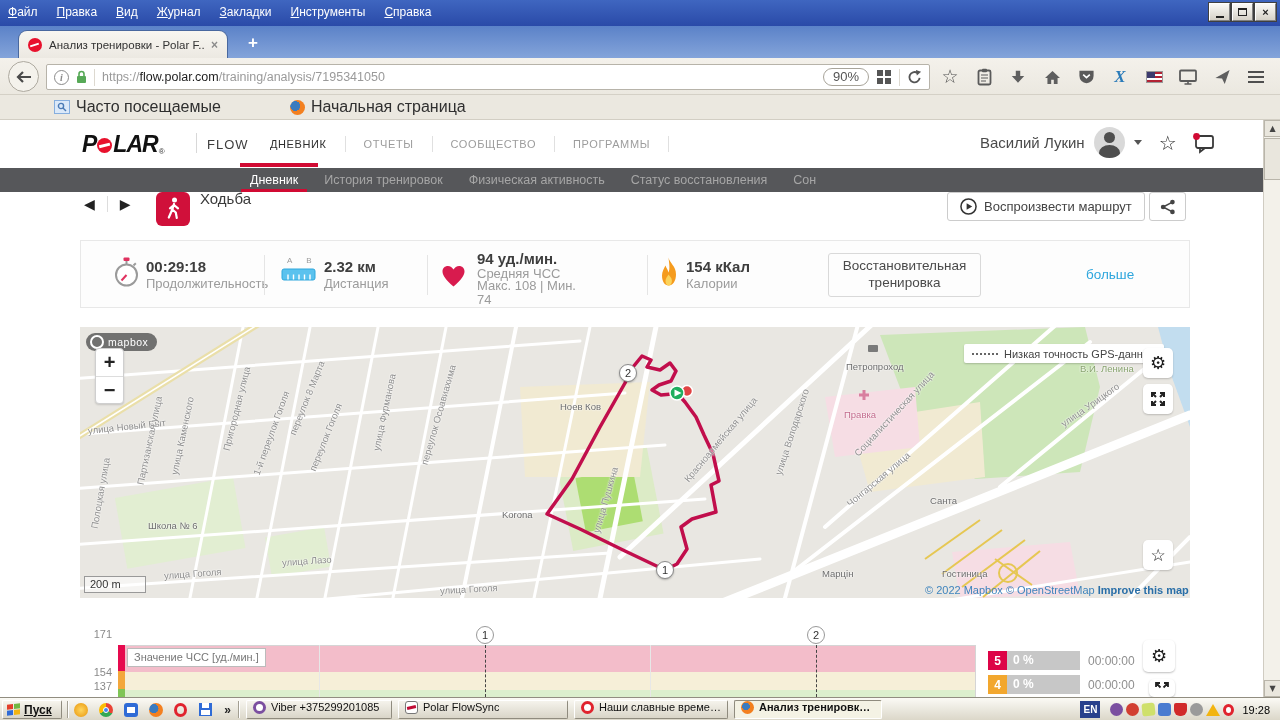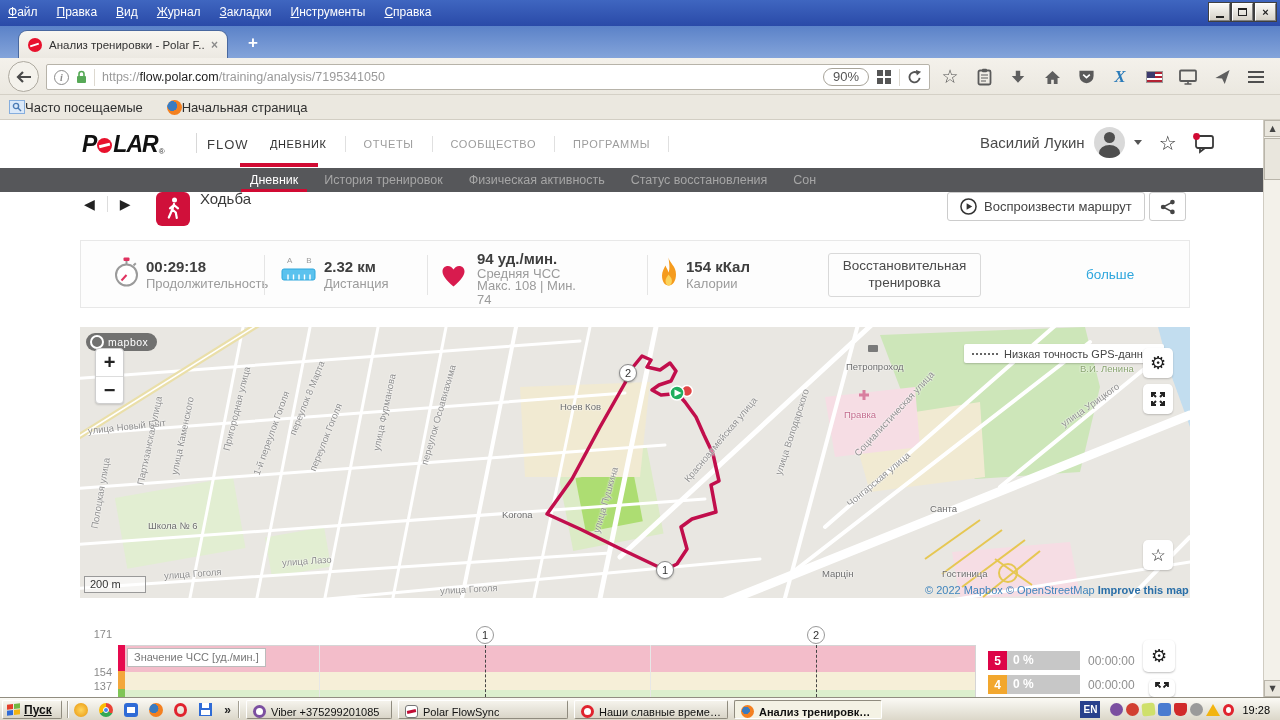--- a/index.html
+++ b/index.html
@@ -57,21 +57,21 @@
   .x-glyph { font:italic bold 17px "Liberation Serif",serif; color:#2b7bb9; }
   .usflag { width:17px; height:12px; background:repeating-linear-gradient(#b22234 0 2px,#fff 2px 4px);
     position:relative; border:1px solid #999; }
   .usflag::after { content:""; position:absolute; left:0; top:0; width:8px; height:6px; background:#3c3b6e; }
   .hamburger { width:16px; height:12px; border-top:2px solid #4f4f4f; border-bottom:2px solid #4f4f4f; position:relative; }
   .hamburger::after { content:""; position:absolute; left:0; top:3px; width:16px; height:2px; background:#4f4f4f; }
 
   
   .bookmarksbar { position:absolute; left:0; top:95px; width:1280px; height:25px; background:#ebe8e0;
     border-bottom:1px solid #d2cec4; display:flex; align-items:center; padding-left:9px; gap:24px; }
-  .bm-item { display:flex; align-items:center; font-size:13px; color:#2f2f2f; }
+  .bm-item { display:flex; align-items:center; gap:6px; font-size:16px; color:#2f2f2f;margin-left:45px; }
   .bm-ico1 { width:16px; height:14px; background:#dbe9f9; border:1px solid #86aede; display:flex; align-items:center; justify-content:center; }
   .ff-ico { width:15px; height:15px; border-radius:50%; background:radial-gradient(circle at 35% 40%, #3b7bbf 0 36%, #f38020 38% 75%, #d9531e 100%); }
 
   
   .polar-header { position:absolute; left:0; top:120px; width:1263px; height:48px; background:#fff; }
   .logo { position:absolute; left:82px; top:131px; font:italic 900 23px "Liberation Sans",sans-serif;
     letter-spacing:-1px; color:#111; display:flex; align-items:center; }
   .logo-dot { display:inline-block; width:15px; height:15px; border-radius:50%; background:#e8112d;
     margin:2px 1px 0 1px; position:relative; }
   .logo-dot::after { content:""; position:absolute; left:2px; top:6px; width:11px; height:2.5px;
@@ -189,21 +189,21 @@
     background:linear-gradient(#f7f5ee,#d7d3c6); border:1px solid #8f8b7e; border-top-color:#fff; border-left-color:#fff;
     border-radius:2px; display:flex; align-items:center; gap:4px; padding-left:4px;
     font:bold 12px "Liberation Sans",sans-serif; color:#111;text-decoration:underline; }
   .winflag { width:13px; height:12px; display:grid; grid-template-columns:6px 6px; grid-template-rows:5px 5px;
     gap:1px; transform:skewY(-6deg); }
   .winflag i { display:block; }
   .tb-sep { position:absolute; top:3px; width:1px; height:17px; background:#a39f92; box-shadow:1px 0 0 #fff; }
   .ql { position:absolute; top:3px; width:17px; height:17px; display:flex; align-items:center; justify-content:center; }
   .task-btn { position:absolute; top:2px; height:19px; background:linear-gradient(#f5f3ec,#d9d5c8);
     border:1px solid #8f8b7e; border-top-color:#fff; border-left-color:#fff; border-radius:2px;
-    display:flex; align-items:flex-end; gap:5px; padding:0 6px; font-size:11px; color:#111;
+    display:flex; align-items:flex-start; gap:5px; padding:0 6px; font-size:11px; color:#111;
     white-space:nowrap; overflow:hidden; }
   .task-btn.active { background:#f4f2e4; border-top-color:#8f8b7e; border-left-color:#8f8b7e;
     border-bottom-color:#fff; border-right-color:#fff; font-weight:bold; }
   .task-btn .lbl { overflow:hidden; text-overflow:ellipsis; }
   .tico { width:13px; height:13px; flex:0 0 auto; border-radius:3px; position:relative; }
   .tico.viber { border-radius:50%; background:#7b4fa0; }
   .tico.viber::after { content:""; position:absolute; left:3px; top:3px; width:7px; height:7px; border-radius:50%; background:#fff; }
   .tico.flowsync { background:#fff; border:1px solid #777; }
   .tico.flowsync::after { content:""; position:absolute; left:1px; top:4px; width:9px; height:3px; background:#c00c35; transform:rotate(-12deg); }
   .tico.opera { border-radius:50%; border:3px solid #e0232e; background:#fff; }
@@ -536,21 +536,21 @@
         <span class="mlabel" style="left: 68px; top: 193px; color: rgb(109, 109, 109);">Школа № 6</span>
         <span class="mlabel" style="left: 480px; top: 74px; color: rgb(109, 109, 109);">Ноев Ков</span>
         <span class="mlabel" style="left: 422px; top: 182px; color: rgb(109, 109, 109);">Korona</span>
         <span class="mlabel" style="left: 516px; top: 200px; transform: rotate(-74deg);">улица Пушкина</span>
         <span class="mlabel" style="left: 606px; top: 148px; transform: rotate(-50deg);">Красноармейская улица</span>
         <span class="mlabel" style="left: 698px; top: 142px; transform: rotate(-72deg);">улица Володарского</span>
         <span class="mlabel" style="left: 776px; top: 122px; transform: rotate(-47deg);">Социалистическая улица</span>
         <span class="mlabel" style="left: 768px; top: 172px; transform: rotate(-40deg);">Чонгарская улица</span>
         <span class="mlabel" style="left: 766px; top: 34px; color: rgb(109, 109, 109);">Петропроход</span>
         <span class="mlabel" style="left: 764px; top: 82px; color: rgb(194, 105, 139);">Правка</span>
-        <span class="mlabel" style="left: 850px; top: 168px; color: rgb(109, 109, 109); margin-top: 8px;">Санта</span>
+        <span class="mlabel" style="left: 850px; top: 168px; color: rgb(109, 109, 109);">Санта</span>
         <span class="mlabel" style="left: 742px; top: 241px; color: rgb(109, 109, 109);">Марцін</span>
         <span class="mlabel" style="left: 862px; top: 241px; color: rgb(109, 109, 109);">Гостиница</span>
         <span class="mlabel" style="left: 994px; top: 24px; color: rgb(136, 163, 110);">Санаторий им.</span>
         <span class="mlabel" style="left: 1000px; top: 36px; color: rgb(136, 163, 110);">В.И. Ленина</span>
         <span class="mlabel" style="left: 982px; top: 92px; transform: rotate(-35deg);">улица Урицкого</span>
       </div>
 
     <div class="rmarker" style="left:539px;top:37px;">2</div>
     <div class="rmarker" style="left:576px;top:234px;">1</div>
 

